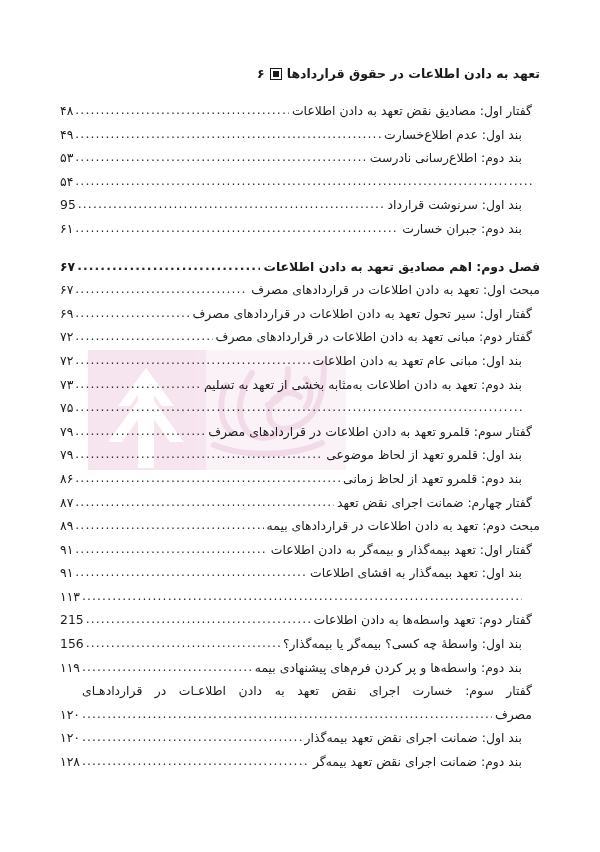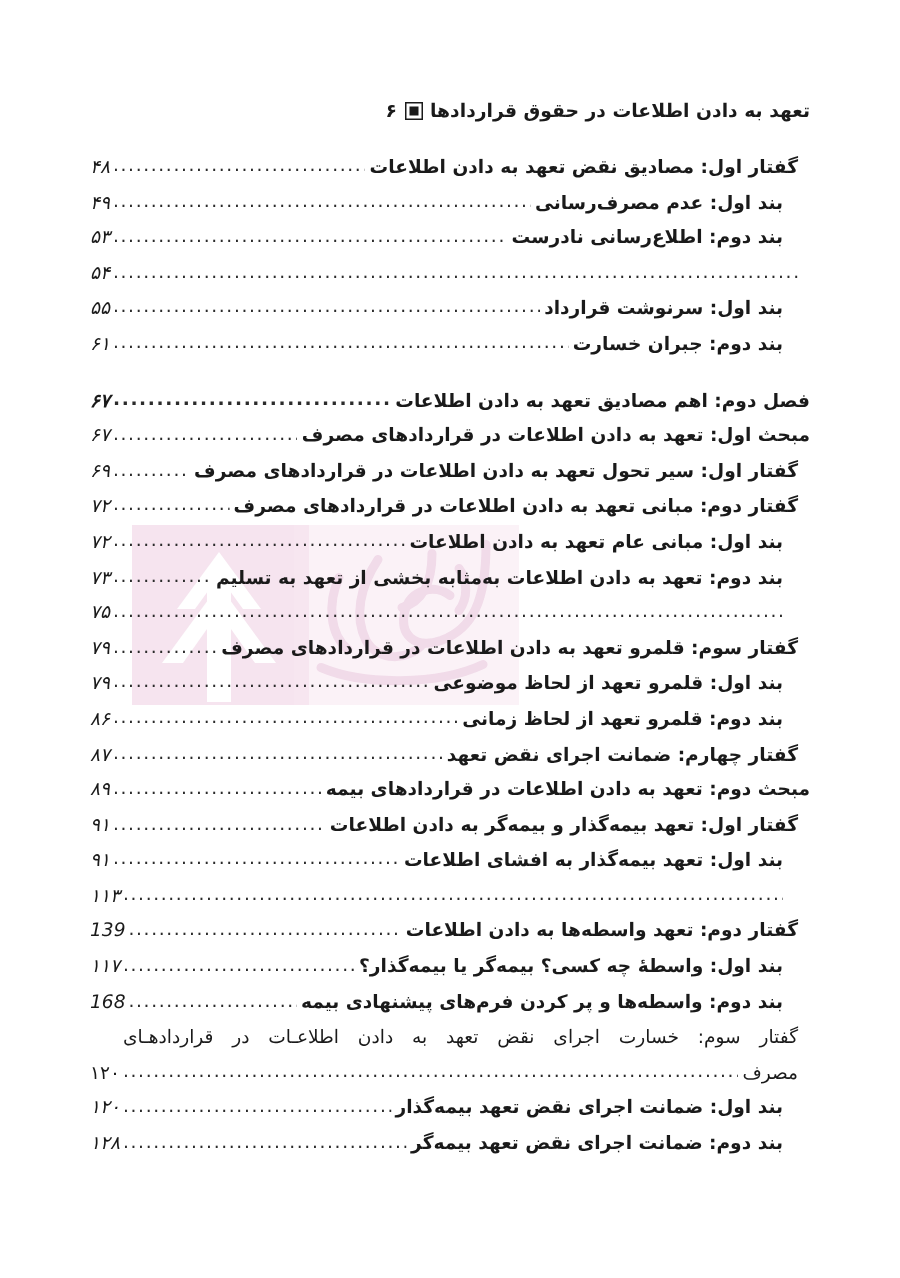--- a/index.html
+++ b/index.html
@@ -119,39 +119,37 @@
     flex-direction: row;
     align-items: baseline;
     font-size: 12.4px;
     line-height: 23.6px;
     white-space: nowrap;
     overflow: hidden;
   }
   .toc-entry .label {
     flex: 0 0 auto;
     padding-left: 3px;
-    font-weight: bold;
   }
   .toc-entry .leader {
     flex: 1 1 auto;
     overflow: hidden;
     white-space: nowrap;
     direction: ltr;
     text-align: left;
     font-size: 12.4px;
     letter-spacing: 1.1px;
     color: #2b2b2b;
     transform: translateY(-1px);
   }
   .toc-entry .page {
     flex: 0 0 auto;
     padding-right: 2px;
     direction: rtl;
     unicode-bidi: isolate;
-    font-style: italic;
   }
 
   
   .lvl-chapter   { font-weight: bold; padding-right: 0px; }
   .lvl-mabhas    { padding-right: 0px; }
   .lvl-goftar    { padding-right: 8px; }
   .lvl-band      { padding-right: 18px; }
 
   .gap-above { margin-top: 14px; }
 
@@ -225,37 +223,37 @@
     <span class="rh-folio">۶</span>
   </div>
 
   <div class="toc" id="toc-list">
       <div class="toc-entry lvl-goftar">
         <span class="label">گفتار اول: مصادیق نقض تعهد به دادن اطلاعات</span>
         <span class="leader">.......................................................................................................................</span>
         <span class="page">۴۸</span>
       </div>
       <div class="toc-entry lvl-band">
-        <span class="label">بند اول: عدم مصرف‌رسانی</span>
+        <span class="label">بند اول: عدم اطلاع‌خسارت</span>
         <span class="leader">.......................................................................................................................</span>
         <span class="page">۴۹</span>
       </div>
       <div class="toc-entry lvl-band">
         <span class="label">بند دوم: اطلاع‌رسانی نادرست</span>
         <span class="leader">.......................................................................................................................</span>
         <span class="page">۵۳</span>
       </div>
       <div class="toc-entry lvl-goftar">
         <span class="leader">.......................................................................................................................</span>
         <span class="page">۵۴</span>
       </div>
       <div class="toc-entry lvl-band">
         <span class="label">بند اول: سرنوشت قرارداد</span>
         <span class="leader">.......................................................................................................................</span>
-        <span class="page">۵۵</span>
+        <span class="page">95</span>
       </div>
       <div class="toc-entry lvl-band">
         <span class="label">بند دوم: جبران خسارت</span>
         <span class="leader">.......................................................................................................................</span>
         <span class="page">۶۱</span>
       </div>
       <div class="toc-entry lvl-chapter gap-above">
         <span class="label">فصل دوم: اهم مصادیق تعهد به دادن اطلاعات</span>
         <span class="leader">.......................................................................................................................</span>
         <span class="page">۶۷</span>
@@ -324,31 +322,31 @@
         <span class="leader">.......................................................................................................................</span>
         <span class="page">۹۱</span>
       </div>
       <div class="toc-entry lvl-band">
         <span class="leader">.......................................................................................................................</span>
         <span class="page">۱۱۳</span>
       </div>
       <div class="toc-entry lvl-goftar">
         <span class="label">گفتار دوم: تعهد واسطه‌ها به دادن اطلاعات</span>
         <span class="leader">.......................................................................................................................</span>
-        <span class="page">139</span>
+        <span class="page">215</span>
       </div>
       <div class="toc-entry lvl-band">
         <span class="label">بند اول: واسطهٔ چه کسی؟ بیمه‌گر یا بیمه‌گذار؟</span>
         <span class="leader">.......................................................................................................................</span>
-        <span class="page">۱۱۷</span>
+        <span class="page">156</span>
       </div>
       <div class="toc-entry lvl-band">
         <span class="label">بند دوم: واسطه‌ها و پر کردن فرم‌های پیشنهادی بیمه</span>
         <span class="leader">.......................................................................................................................</span>
-        <span class="page">168</span>
+        <span class="page">۱۱۹</span>
       </div>
       <div class="toc-entry-wrap lvl-goftar">
         <span class="first-line">گفتار سوم: خسارت اجرای نقض تعهد به دادن اطلاعـات در قراردادهـای</span>
         <div class="second-line">
           <span class="label">مصرف</span>
           <span class="leader">.......................................................................................................................</span>
           <span class="page">۱۲۰</span>
         </div>
       </div>
       <div class="toc-entry lvl-band">

